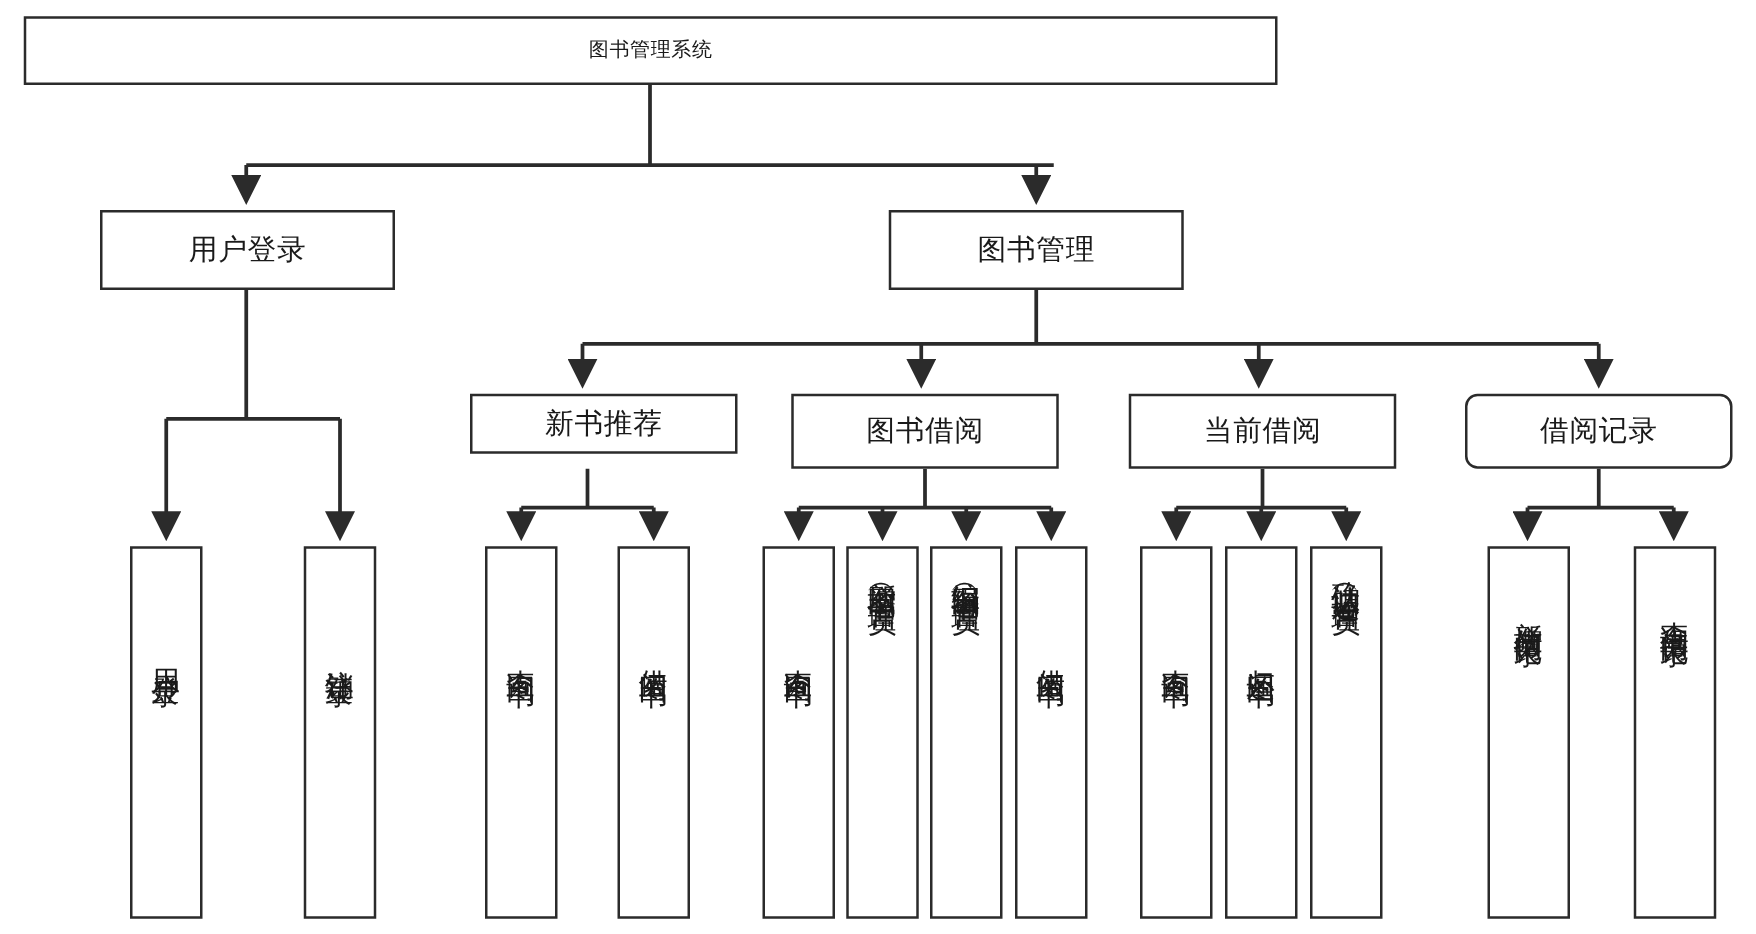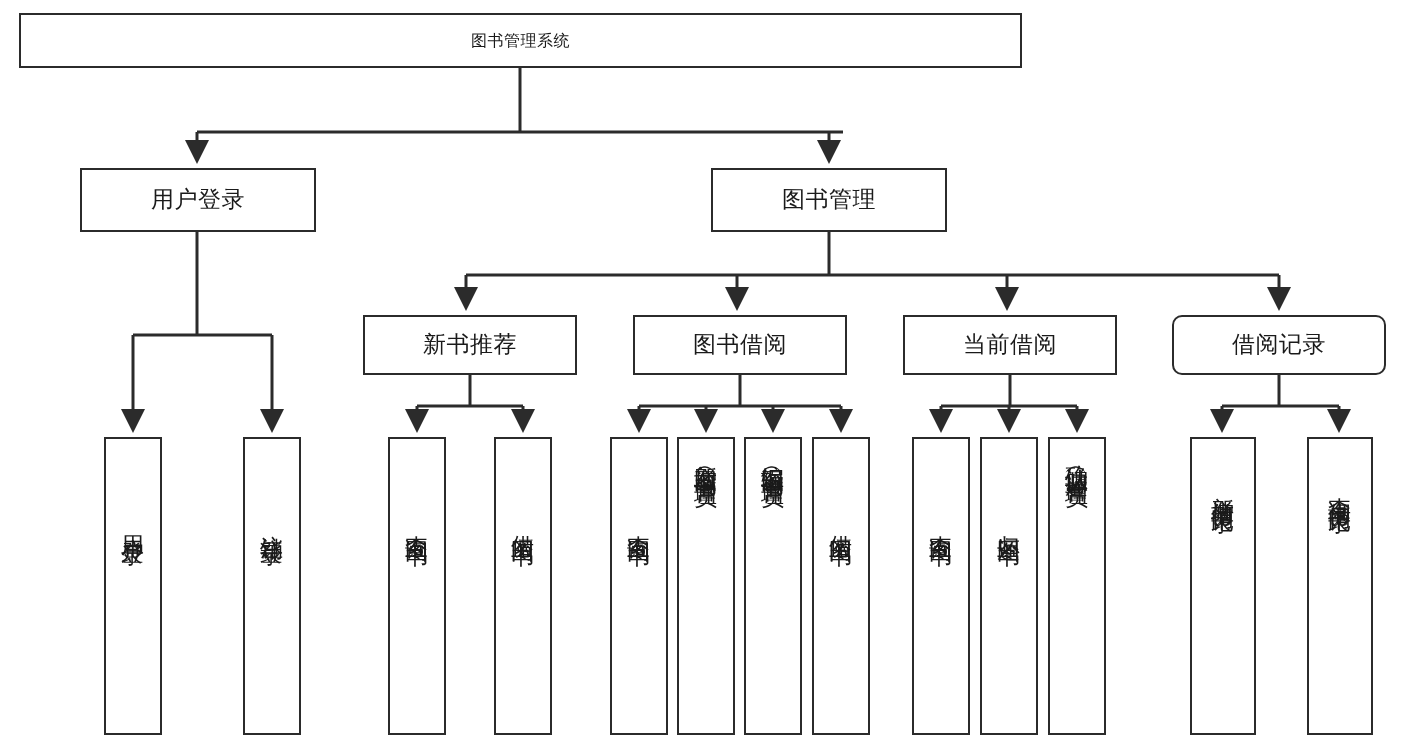--- a/index.html
+++ b/index.html
@@ -126,21 +126,21 @@
     <span class="node-label-h">图书管理系统</span>
   </div>
 
   <div class="node-box" style="left:80px; top:168px; width:236px; height:64px;">
     <span class="node-label-h">用户登录</span>
   </div>
   <div class="node-box" style="left:711px; top:168px; width:236px; height:64px;">
     <span class="node-label-h">图书管理</span>
   </div>
 
-  <div class="node-box" style="left:363px; top:315px; width:214px; height:60px;text-align:center;">
+  <div class="node-box" style="left:376px; top:315px; width:214px; height:48px;text-align:center;">
     <span class="node-label-h">新书推荐</span>
   </div>
   <div class="node-box" style="left:903px; top:315px; width:214px; height:60px;">
     <span class="node-label-h">当前借阅</span>
   </div>
   <div class="node-box" style="left:633px; top:315px; width:214px; height:60px;">
     <span class="node-label-h">图书借阅</span>
   </div>
   <div class="node-box" style="left:1172px; top:315px; width:214px; height:60px;border-radius:10px;">
     <span class="node-label-h">借阅记录</span>

